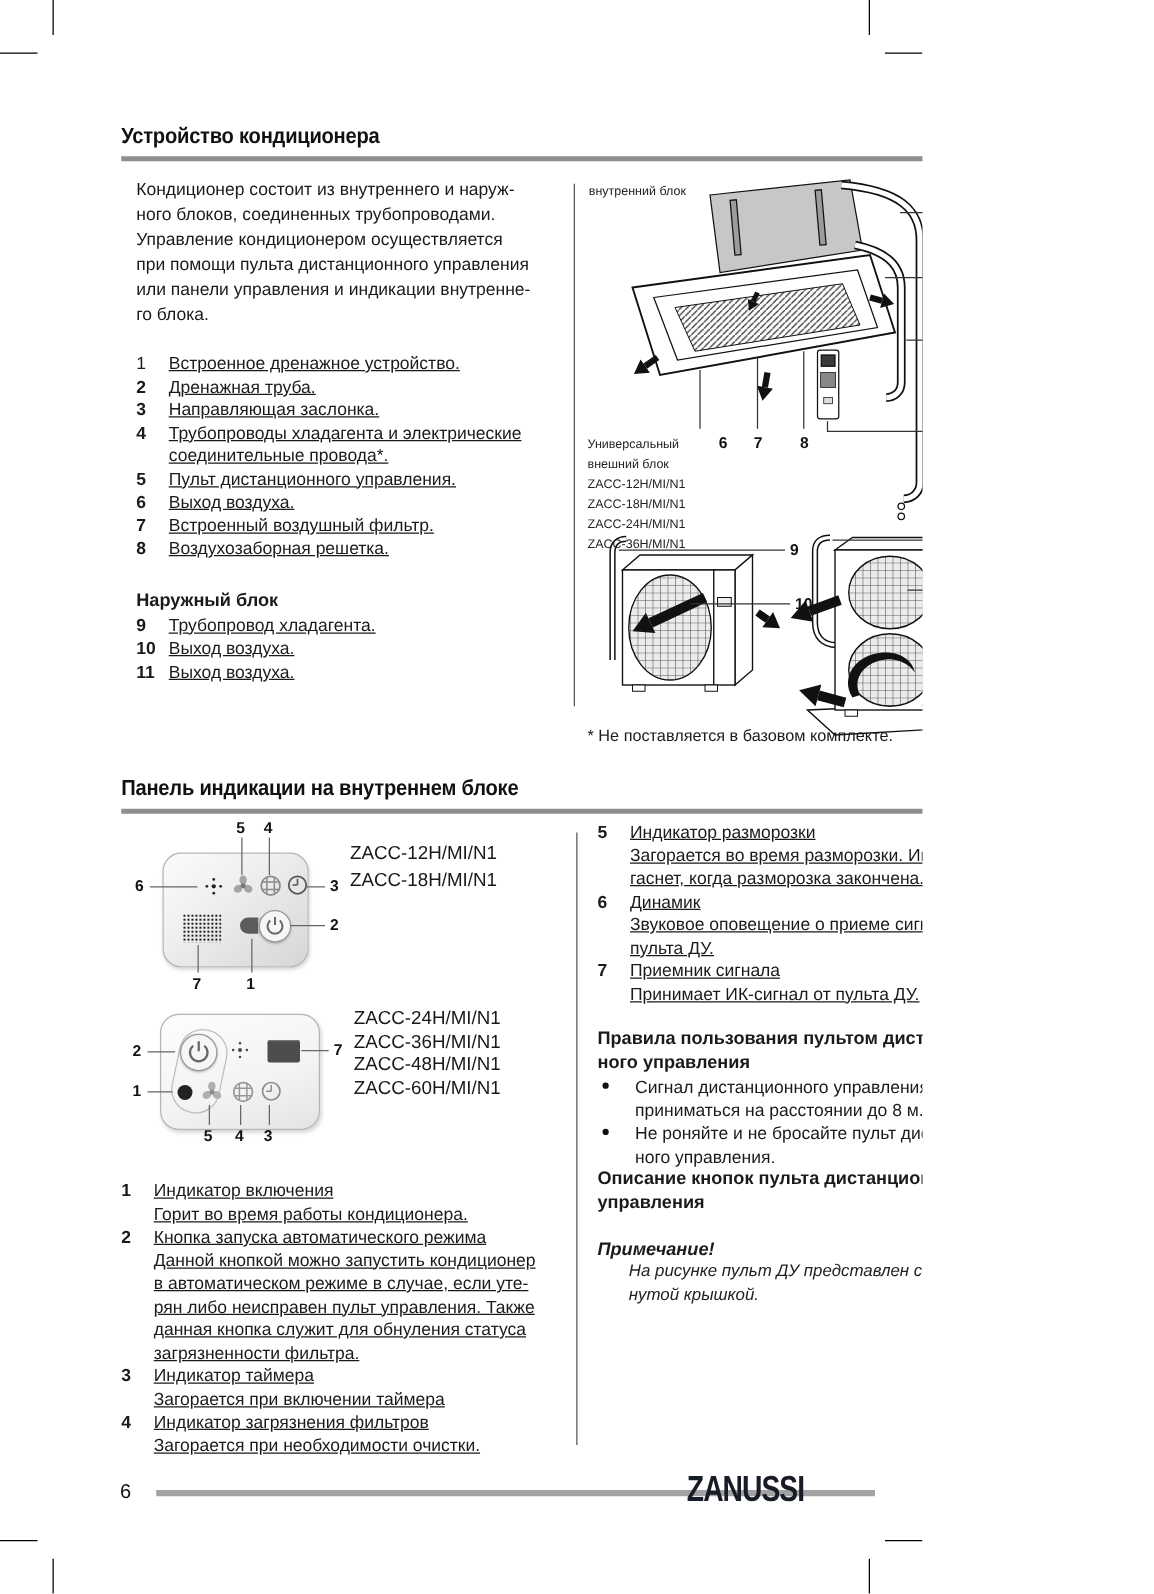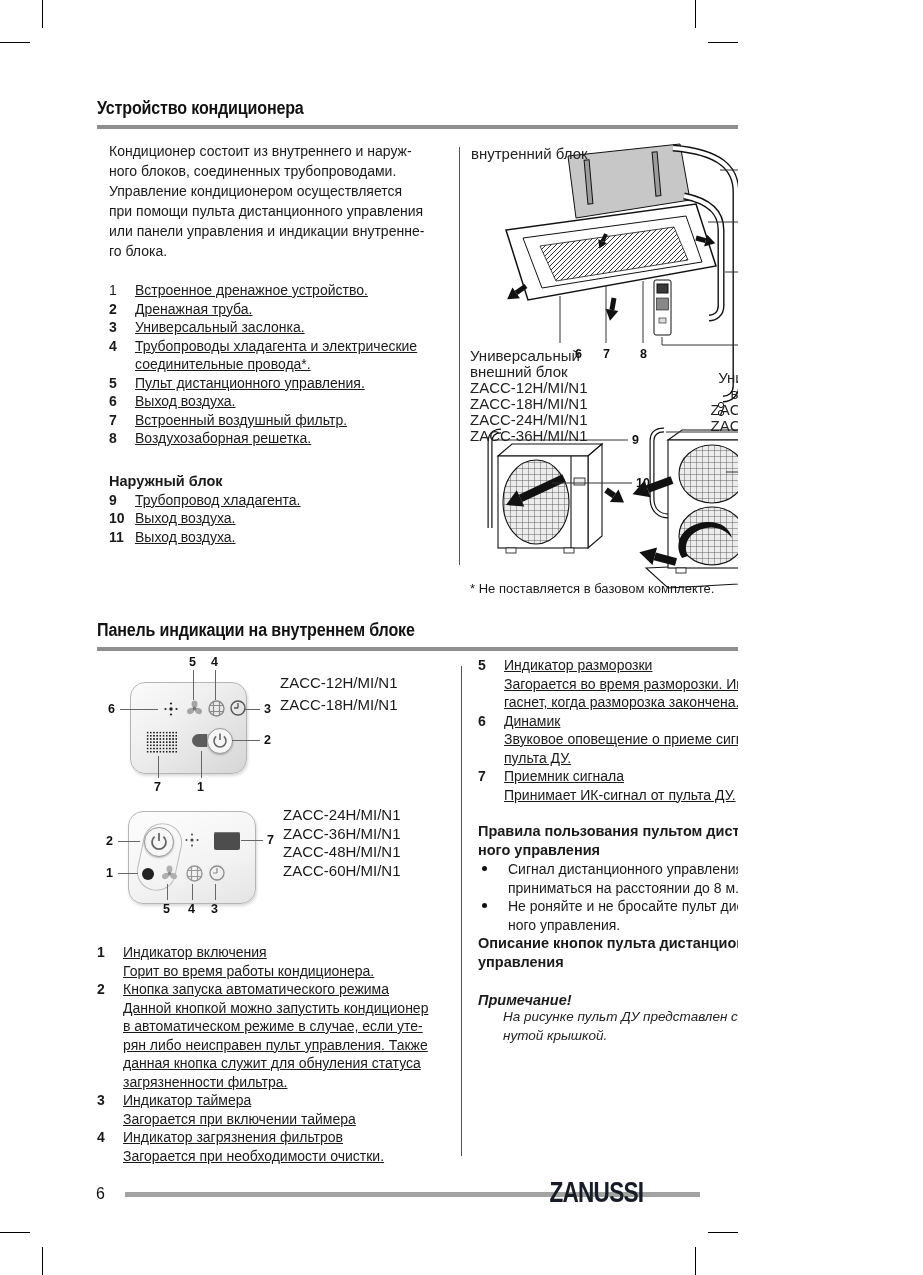--- a/index.html
+++ b/index.html
@@ -11,21 +11,21 @@
              transform:scaleX(0.92);transform-origin:left;white-space:nowrap;color:#111;}
   .rule{position:absolute;height:4px;background:#8f8f8f;}
   .body-txt{font-size:14px;line-height:20px;white-space:pre-line;}
   .list{font-size:14px;line-height:18.5px;}
   .li{display:flex;}
   .li .num{width:26px;font-weight:bold;flex:none;}
   .li .num.reg{font-weight:normal;}
   .li .txt{white-space:pre-line;flex:1;text-decoration:underline;}
   .subhead{font-size:14.5px;font-weight:bold;line-height:19px;white-space:pre-line;}
   .vdiv{position:absolute;width:1px;background:#555;}
-  .figtxt{font-size:15px;line-height:16px;white-space:pre-line;color:#222;}
+  .figtxt{font-size:10px;line-height:16px;white-space:pre-line;color:#222;}
   .callout{position:absolute;font-size:12.5px;font-weight:bold;color:#111;}
   .cline{position:absolute;background:#666;}
   .panel{position:absolute;border:1px solid #b5b5b5;border-radius:15px;
          background:linear-gradient(140deg,#fbfbfb 0%,#efefef 40%,#d6d6d6 100%);
          box-shadow:1px 2px 3px rgba(0,0,0,0.15);}
   .panel2{background:linear-gradient(160deg,#fdfdfd 0%,#f3f3f3 60%,#e4e4e4 100%);}
   .dotmatrix{position:absolute;background-image:radial-gradient(#1d1d1d 34%,transparent 40%);
              background-size:3.2px 3.2px;}
   .togglepill{position:absolute;width:32px;height:13px;border-radius:7px;
               background:linear-gradient(90deg,#5c5c5c 0 46%,#c6c6c6 46%);}
@@ -74,21 +74,21 @@
       <div class="li">
           <span class="num reg">1</span>
           <span class="txt">Встроенное дренажное устройство.</span>
         </div>
       <div class="li">
           <span class="num">2</span>
           <span class="txt">Дренажная труба.</span>
         </div>
       <div class="li">
           <span class="num">3</span>
-          <span class="txt">Универсальный заслонка.</span>
+          <span class="txt">Направляющая заслонка.</span>
         </div>
       <div class="li">
           <span class="num">4</span>
           <span class="txt">Трубопроводы хладагента и электрические
 соединительные провода*.</span>
         </div>
       <div class="li">
           <span class="num">5</span>
           <span class="txt">Пульт дистанционного управления.</span>
         </div>

